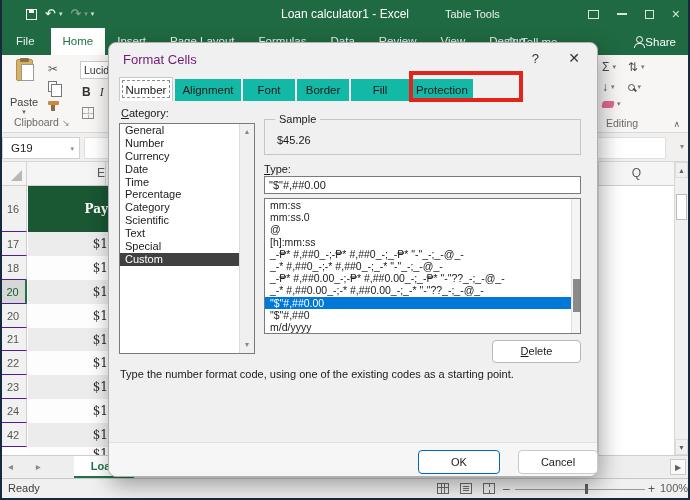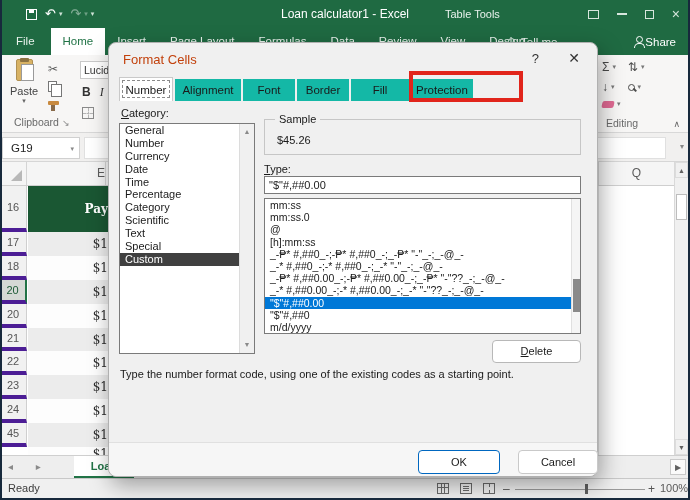--- a/index.html
+++ b/index.html
@@ -47,21 +47,21 @@
                         border:1.3px solid #fff; border-bottom:none; border-radius:5px 5px 0 0; }
 
   
   .ribbon { position:absolute; left:0; top:55px; width:690px; height:78px; background:#f7f6f5;
             border-bottom:1px solid #d8d8d8; z-index:3; }
   .paste-grp { position:absolute; left:5px; top:4px; width:38px; height:64px; display:flex;
                flex-direction:column; align-items:center; }
   .icon-clipboard { width:17px; height:22px; background:#d8b264; border:1px solid #b09052; border-radius:2px; position:relative; }
   .icon-clipboard::before { content:''; position:absolute; left:3px; top:-2px; width:9px; height:4px; background:#8d7342; border-radius:1px; }
   .icon-clipboard::after { content:''; position:absolute; left:4px; top:4px; width:11px; height:15px; background:#fff; border:1px solid #9a9a9a; }
-  .paste-grp .lbl { font-size:11px; color:#444; margin-top:4px; }
+  .paste-grp .lbl { font-size:11px; color:#444; margin-top:15px; }
   .paste-grp .caret { font-size:7px; color:#666; }
   .clip-icons { position:absolute; left:48px; top:8px; display:flex; flex-direction:column; gap:6px; }
   .icon-cut { font-size:12px; color:#555; line-height:12px; }
   .icon-copy { width:9px; height:11px; border:1.2px solid #767676; background:#fff; position:relative; }
   .icon-copy::after { content:''; position:absolute; left:2px; top:2px; width:9px; height:11px;
                       border:1.2px solid #767676; background:#fff; }
   .icon-painter { width:11px; height:4px; background:#c98a3f; border-radius:1px; position:relative; margin-top:3px; }
   .icon-painter::after { content:''; position:absolute; left:3px; top:4px; width:4px; height:6px; background:#8a6b4a; }
   .grp-label { position:absolute; bottom:4px; font-size:10.5px; color:#6a6a6a; }
   .clip-label { left:14px; }
@@ -95,21 +95,21 @@
   .hdr-row { position:absolute; left:0; top:162px; width:690px; height:24px; background:#f5f5f5;
              border-bottom:1px solid #cfcfcf; z-index:1; }
   .corner { position:absolute; left:0; top:0; width:27px; height:23px; border-right:1px solid #d4d4d4; }
   .corner::after { content:''; position:absolute; right:4px; bottom:4px; border-left:11px solid transparent;
                    border-bottom:11px solid #b8b8b8; }
   .colhdr { position:absolute; top:0; height:23px; font-size:12px; color:#5c5c5c; line-height:23px; }
   .colE { left:28px; width:78px; text-align:right; border-right:1px solid #d4d4d4; }
   .colQ { left:598px; width:76px; text-align:center; border-left:1px solid #d4d4d4; }
   #grid { position:absolute; inset:0; z-index:1; }
   .rowhdr { position:absolute; left:0; width:27px; background:#f1f1f1; border-right:1px solid #cfcfcf;
-            border-bottom:4px solid #4c1d95; font-size:11px; color:#555;
+            border-bottom:1px solid #4c1d95; font-size:11px; color:#555;
             display:flex; align-items:center; justify-content:center; }
   .rowhdr.act { background:#d5d9d5; border-right:2px solid #217346; color:#1c5a36; }
   .cell { position:absolute; left:28px; width:80px; background:#fdfdfd; overflow:hidden;
           font-family:"DejaVu Serif", serif; font-size:12px; color:#2b2b2b;
           display:flex; align-items:center; justify-content:flex-end; }
   .cell.band { background:#ececec; }
   .cell.hdrcell { background:#1a5733; color:#fff; font-weight:bold; }
   .rightcells { position:absolute; left:598px; top:186px; width:76px; height:269px; background:#fff;
                 border-left:1px solid #e2e2e2; z-index:1; }
   .partialrow { position:absolute; left:28px; top:447px; width:80px; height:8px; background:#fdfdfd; overflow:hidden;
@@ -144,21 +144,21 @@
   .zoomctl { position:absolute; left:503px; top:2px; width:160px; height:16px; }
   .zoomctl .minus { position:absolute; left:0; top:1px; font-size:12px; color:#555; }
   .zoomctl .track { position:absolute; left:12px; right:18px; top:8px; border-top:1px solid #9a9a9a; }
   .zoomctl .knob { position:absolute; left:82px; top:3px; width:3px; height:10px; background:#5f5f5f; }
   .zoomctl .plus { position:absolute; right:8px; top:1px; font-size:12px; color:#555; }
   .zoom-pct { position:absolute; left:660px; top:3px; color:#5a5a5a; }
 
   
   .dialog { position:absolute; left:108px; top:42px; width:490px; height:435px; background:#f0f0f0;
             border:1px solid #b0b0b0; border-radius:8px; box-shadow:3px 8px 22px rgba(0,0,0,.35); z-index:10; }
-  .dlg-title { position:absolute; left:14px; top:9px; font-size:13px; color:#c2410c; }
+  .dlg-title { position:absolute; left:14px; top:9px; font-size:13px; color:#701a75; }
   .dlg-help { position:absolute; right:58px; top:8px; font-size:13px; color:#333; }
   .dlg-close { position:absolute; right:17px; top:7px; font-size:14px; color:#333; }
   .dlg-tabs { position:absolute; left:10px; top:34px; height:24px; display:flex; gap:2px; }
   .dtab { height:22px; margin-top:2px; font-size:11.5px; color:#1a1a1a; text-align:center; line-height:22px;
           background:#14b8a6; }
   .dtab.sel { background:#fff; border:1px solid #c9c9c9; border-bottom:none; height:24px; margin-top:0;
               outline:1px dashed #8a8a8a; outline-offset:-4px; line-height:24px; }
   .red-box { position:absolute; left:290px; top:-6px; width:114px; height:31px; border:4px solid #e1251b; z-index:3; }
   .dlg-label { position:absolute; font-size:11px; color:#1a1a1a; }
   .accel::first-letter { text-decoration:underline; }
@@ -310,21 +310,21 @@
       <div class="rowhdr" style="top: 304px; height: 24px;">20</div>
       <div class="cell" style="top: 304px; height: 24px;">$1</div>
       <div class="rowhdr" style="top: 328px; height: 23px;">21</div>
       <div class="cell band" style="top: 328px; height: 23px;">$1</div>
       <div class="rowhdr" style="top: 351px; height: 24px;">22</div>
       <div class="cell" style="top: 351px; height: 24px;">$1</div>
       <div class="rowhdr" style="top: 375px; height: 24px;">23</div>
       <div class="cell band" style="top: 375px; height: 24px;">$1</div>
       <div class="rowhdr" style="top: 399px; height: 24px;">24</div>
       <div class="cell" style="top: 399px; height: 24px;">$1</div>
-      <div class="rowhdr" style="top: 423px; height: 24px;">45</div>
+      <div class="rowhdr" style="top: 423px; height: 24px;">42</div>
       <div class="cell band" style="top: 423px; height: 24px;">$1</div>
     </div>
   <div class="partialrow">$1</div>
   <div class="rightcells"></div>
 
   <div class="vscroll">
     <div class="up">▲</div>
     <div class="thumb"></div>
     <div class="down">▼</div>
   </div>

